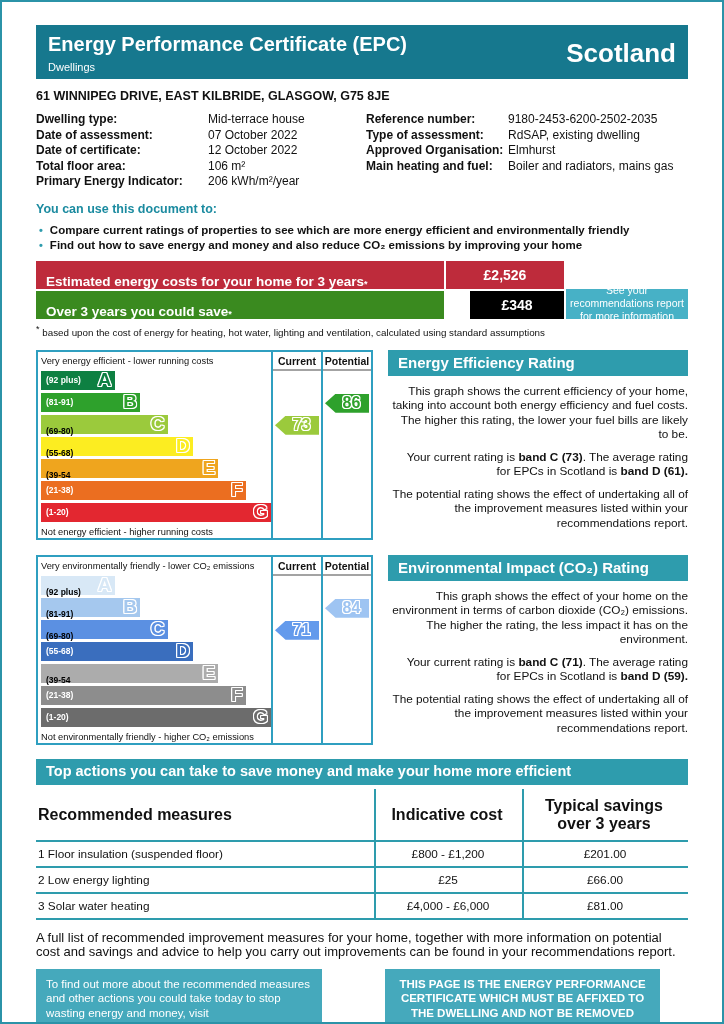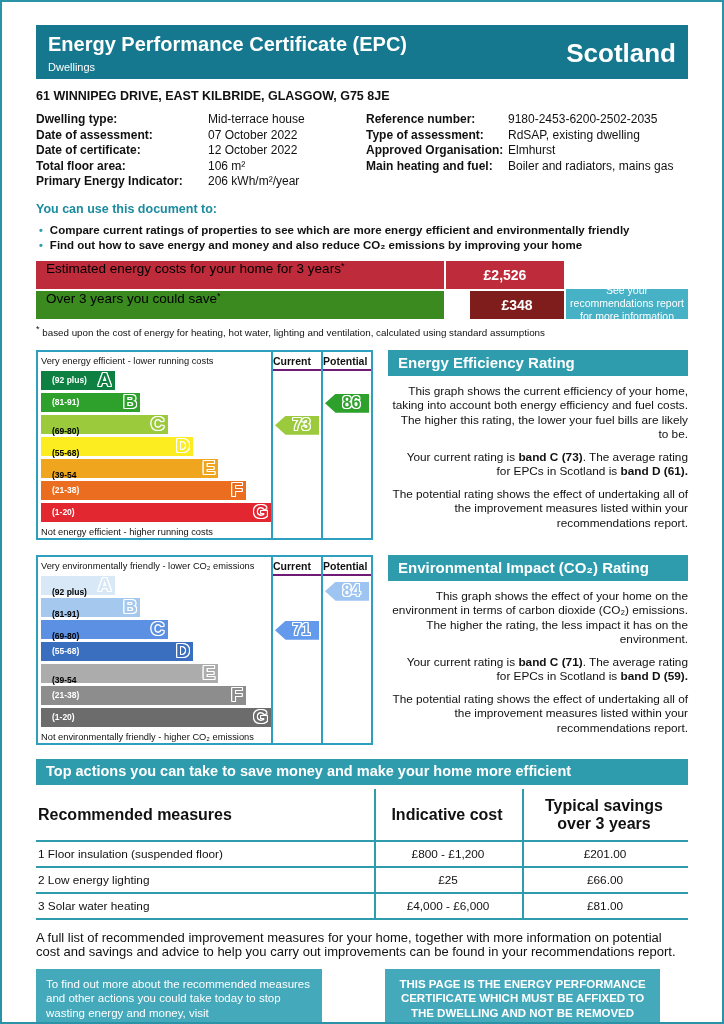--- a/index.html
+++ b/index.html
@@ -34,43 +34,43 @@
 
   
   .usage-heading { color:#1B8BA0; font-weight:bold; font-size:12.5px; margin-top:12px; }
   .bullets { margin-top:7px; }
   .bullet { display:flex; font-weight:bold; font-size:11.5px; line-height:15px; }
   .dot { color:#2E9CAD; margin:0 7px 0 3px; font-size:11px; }
 
   
   .costs { display:grid; grid-template-columns:1fr 118px 122px; grid-template-rows:28px 28px;
     gap:2px; margin-top:8px; }
-  .cost-label { color:#000000; font-weight:normal; font-size:13.5px; display:flex; align-items:flex-start; padding-left:10px; }
+  .cost-label { color:#ffffff; font-weight:bold; font-size:13.5px; display:flex; align-items:flex-end; padding-left:10px; }
   .cost-value { color:#fff; font-weight:bold; font-size:14px; display:flex; align-items:center; justify-content:center; }
   .cost-aside { grid-column:3; grid-row:1 / span 2; color:#fff; font-size:10.5px; line-height:13px;
     display:flex; align-items:center; justify-content:center; text-align:center; padding:2px 2px;margin-top:28px; }
   .sup { font-size:9px; vertical-align:super; }
 
   .footnote { font-size:9.8px; margin-top:5px; }
 
   
   .chart-row { display:flex; gap:15px; margin-top:12px; }
   .chart-box { width:337px; height:190px; border:2px solid #2F9FC0; flex:none; }
   .chart-cols { display:flex; height:100%; }
   .col-bars { width:233px; flex:none; padding:2px 0 0 3px; }
   .chart-toplabel { font-size:9.3px; height:17px; padding-top:2px; }
   .band-row { height:22px; }
   .band { height:19px; display:flex; align-items:center; position:relative; }
-  .band .range { font-size:8.5px; font-weight:bold; padding-left:11px; white-space:nowrap; }
+  .band .range { font-size:8.5px; font-weight:bold; padding-left:5px; white-space:nowrap; }
   .band .letter { position:absolute; right:3px; top:-3px; font-size:19px; font-weight:bold; line-height:24px;
     text-shadow:-1px -1px 0 #fff,1px -1px 0 #fff,-1px 1px 0 #fff,1px 1px 0 #fff,0 -1px 0 #fff,0 1px 0 #fff,-1px 0 0 #fff,1px 0 0 #fff; }
   .chart-bottomlabel { font-size:9.3px; margin-top:2px; }
   .col-rating { width:50px; flex:none; border-left:2px solid #2F9FC0; display:flex; flex-direction:column; }
-  .col-head { height:19px; border-bottom:2px solid #701a75; font-weight:bold; font-size:10.5px;
-    padding-top:3px; flex:none; }
+  .col-head { height:19px; border-bottom:2px solid #a3a3a3; font-weight:bold; font-size:10.5px;
+    text-align:center; padding-top:3px; flex:none; }
   .col-body { position:relative; flex:1; }
   .arrow { position:absolute; left:2px; width:44px; height:19px;
     clip-path:polygon(0 50%, 24% 0, 100% 0, 100% 100%, 24% 100%);
     display:flex; align-items:center; justify-content:center; padding-left:9px;
     font-weight:bold; font-size:16px;
     text-shadow:-1px -1px 0 #fff,1px -1px 0 #fff,-1px 1px 0 #fff,1px 1px 0 #fff,0 -1px 0 #fff,0 1px 0 #fff,-1px 0 0 #fff,1px 0 0 #fff; }
 
   .desc { flex:1; }
   .desc-header { background:#2E9CAD; color:#fff; font-weight:bold; font-size:15px; padding:4px 10px; height:26px; }
   .desc p { font-size:11.8px; line-height:14.5px; margin:8px 0 0 2px;text-align:right; }
@@ -171,21 +171,21 @@
     <div class="cost-label" id="cost-l0" style="background: rgb(190, 43, 59);">
         <span>Estimated energy costs for your home for 3 years</span>
         <span class="sup">*</span>
       </div>
     <div class="cost-value" id="cost-v0" style="background: rgb(190, 43, 59);">£2,526</div>
     <div class="cost-aside" id="cost-aside" style="background: rgb(71, 177, 198);">See your recommendations report for more information</div>
     <div class="cost-label" id="cost-l1" style="background: rgb(58, 138, 31);">
         <span>Over 3 years you could save</span>
         <span class="sup">*</span>
       </div>
-    <div class="cost-value" id="cost-v1" style="background: #7f1d1d; margin-left: 24px;">£348</div>
+    <div class="cost-value" id="cost-v1" style="background: #000000; margin-left: 24px;">£348</div>
   </div>
 
   <div class="footnote"><span class="sup">*</span><span> based upon the cost of energy for heating, hot water, lighting and ventilation, calculated using standard assumptions</span></div>
 
   <div class="chart-row">
     <div class="chart-box">
         <div class="chart-cols">
           <div class="col-bars">
             <div class="chart-toplabel">Very energy efficient - lower running costs</div>
             <div class="bands">
@@ -309,21 +309,21 @@
           </div>
           <div class="col-rating">
             <div class="col-head">Current</div>
             <div class="col-body">
               <div class="arrow" style="background: rgb(99, 154, 236); color: rgb(99, 154, 236); top: 45px;">71</div>
             </div>
           </div>
           <div class="col-rating">
             <div class="col-head">Potential</div>
             <div class="col-body">
-              <div class="arrow" style="background: rgb(158, 196, 242); color: rgb(158, 196, 242); top: 6px;">84</div>
+              <div class="arrow" style="background: rgb(158, 196, 242); color: rgb(158, 196, 242); top: 23px;">84</div>
             </div>
           </div>
         </div>
       </div>
     <div class="desc">
       <div class="desc-header">Environmental Impact (CO₂) Rating</div>
       <p>This graph shows the effect of your home on the environment in terms of carbon dioxide (CO₂) emissions. The higher the rating, the less impact it has on the environment.</p>
       <p><span>Your current rating is </span><b>band C (71)</b><span>. The average rating for EPCs in Scotland is </span><b>band D (59).</b></p>
       <p>The potential rating shows the effect of undertaking all of the improvement measures listed within your recommendations report.</p>
     </div>

